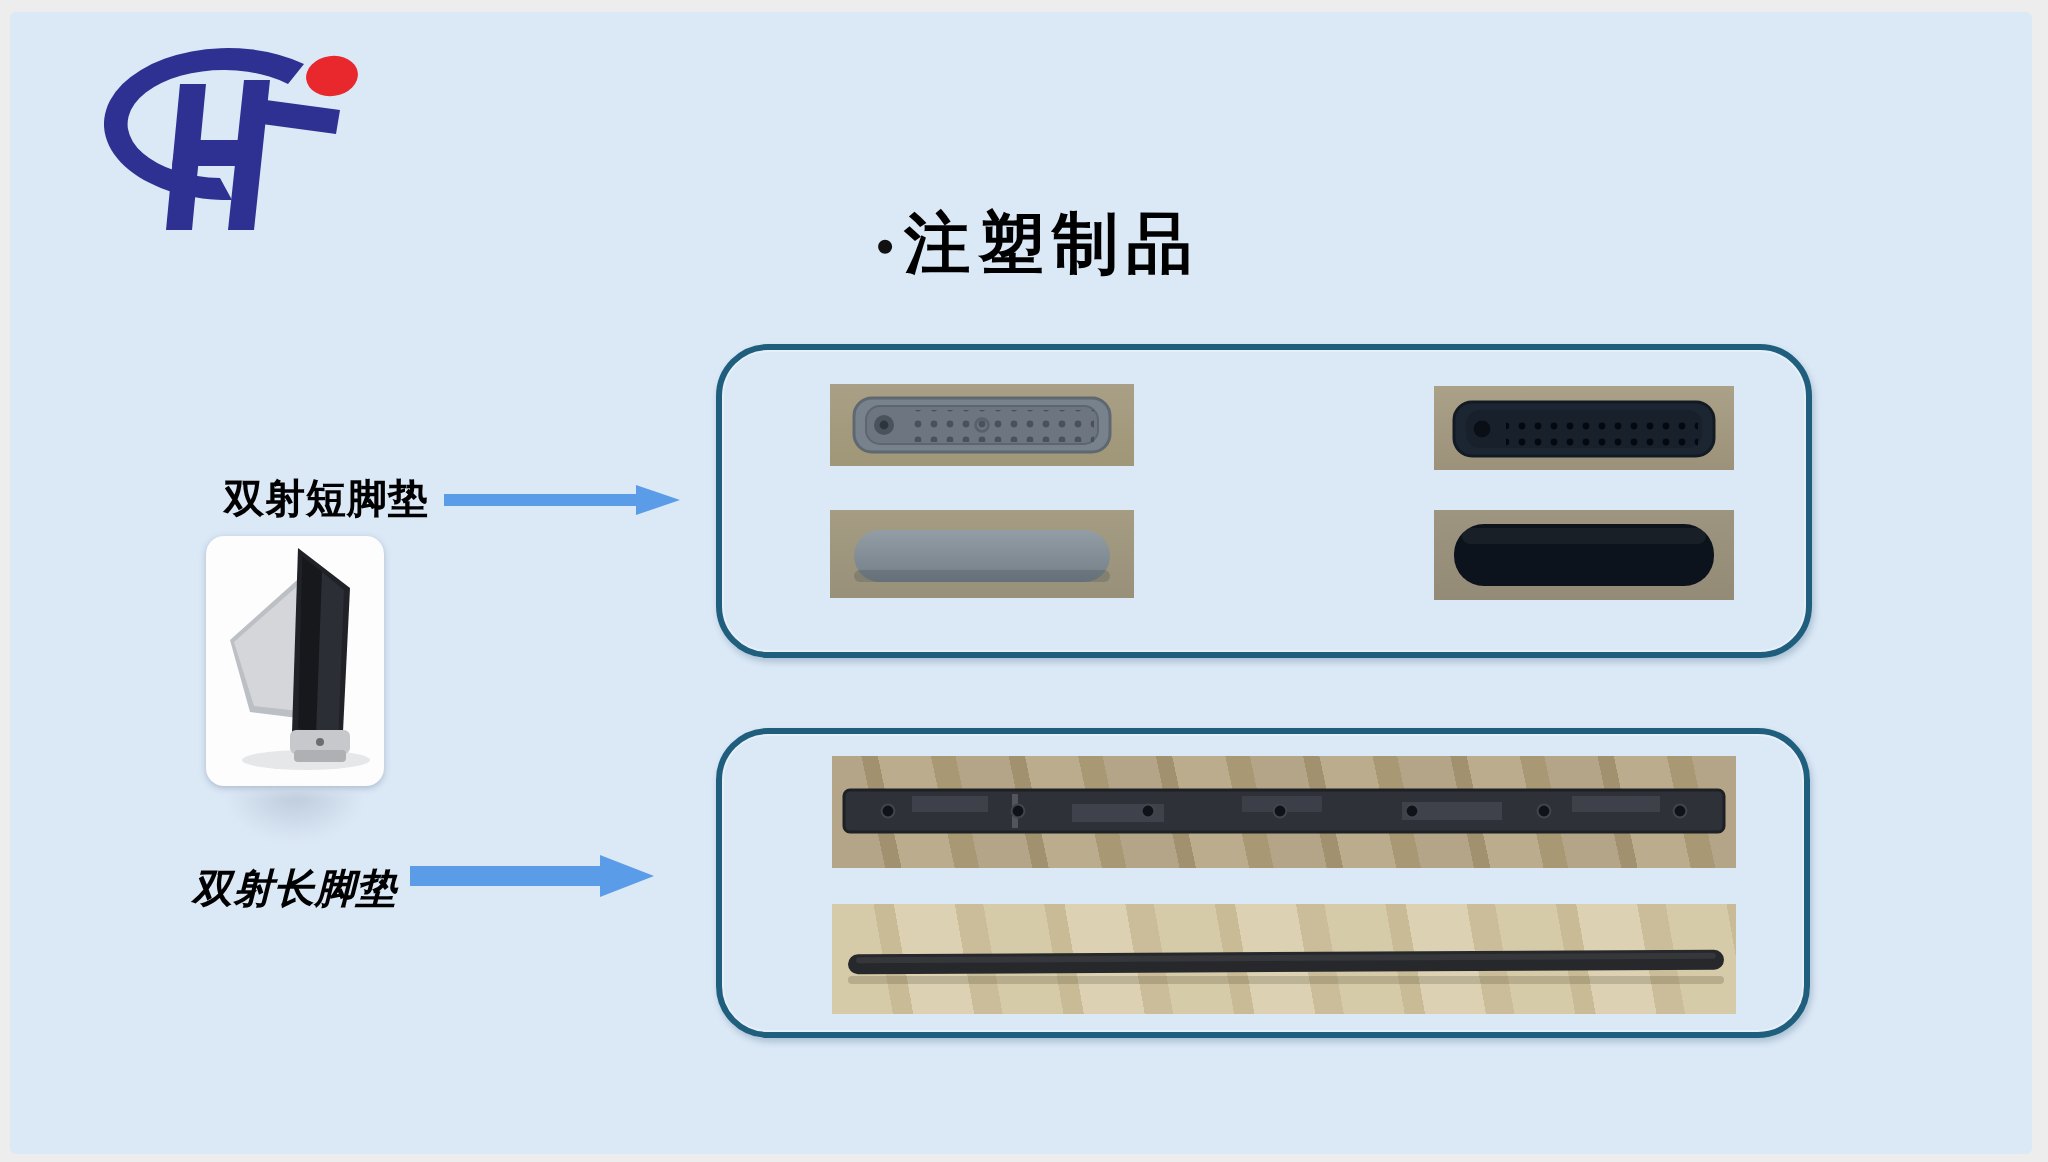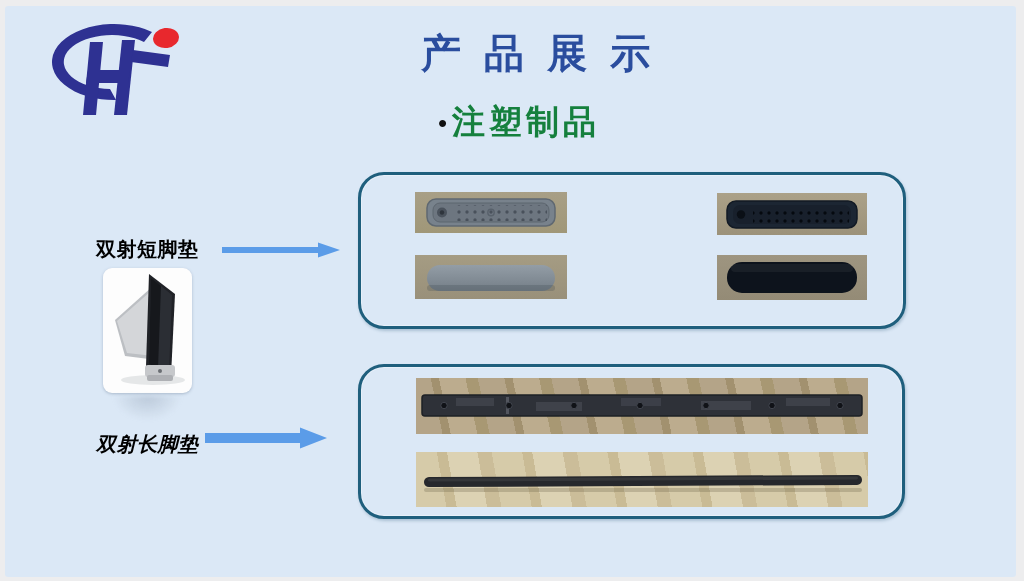--- a/index.html
+++ b/index.html
@@ -9,25 +9,25 @@
     background:#dbe8f6;border-radius:3px;}
 
   
   .logo{position:absolute;left:25px;top:12px;width:150px;height:100px;}
 
   
   .title{position:absolute;left:416px;top:20px;margin:0;
     font-size:40px;font-weight:bold;letter-spacing:6px;color:#2a4d9e;white-space:pre;}
   .bullet-line{position:absolute;left:433px;top:94px;display:flex;align-items:center;}
   .bmark{font-size:26px;color:#111;margin-right:5px;line-height:1;}
-  .btext{font-size:33px;font-weight:bold;letter-spacing:4px;color:#15803d;}
+  .btext{font-size:33px;font-weight:bold;letter-spacing:4px;color:#000000;}
 
   
   .label{position:absolute;font-size:20px;font-weight:bold;color:#000;letter-spacing:0.5px;}
-  .label1{left:91px;top:230px;}
+  .label1{left:107px;top:230px;}
   .label2{left:91px;top:425px;font-style:italic;}
   .arrow{position:absolute;}
   .arrow path{fill:#5b9ce8;}
   .arrow1{left:217px;top:236px;width:118px;height:16px;}
   .arrow2{left:200px;top:421px;width:122px;height:22px;}
 
   
   .device{position:absolute;left:98px;top:262px;width:89px;height:125px;
     background:#fdfdfd;border-radius:9px;box-shadow:0 1px 3px rgba(110,130,155,.45);overflow:hidden;}
   .device svg{display:block;width:100%;height:100%;}
@@ -65,21 +65,20 @@
 
     <svg class="logo" viewBox="0 0 150 100" aria-hidden="true">
       <path d="M122 14 A 62 38 0 1 0 86 82 L 80 71 A 48 27 0 1 1 114 24 Z" fill="#2e3192"></path>
       <path d="M60 24 L 73 24 L 66 97 L 53 97 Z" fill="#2e3192"></path>
       <path d="M92 22 L 105 22 L 97 97 L 84 97 Z" fill="#2e3192"></path>
       <path d="M58 52 L 100 52 L 98 65 L 56 65 Z" fill="#2e3192"></path>
       <path d="M103 32 L 140 37 L 138 49 L 101 44 Z" fill="#2e3192"></path>
       <ellipse cx="136" cy="20" rx="13" ry="10" fill="#e8282d" transform="rotate(-8 136 20)"></ellipse>
     </svg>
 
-    <h1 class="title">产 品 展 示</h1>
 
     <div class="bullet-line">
       <span class="bmark">•</span>
       <span class="btext">注塑制品</span>
     </div>
 
     <div class="label label1">双射短脚垫</div>
     <svg class="arrow arrow1" viewBox="0 0 118 16" aria-hidden="true">
       <path d="M0 5 H96 V0.5 L118 8 L96 15.5 V11 H0 Z"></path>
     </svg>

